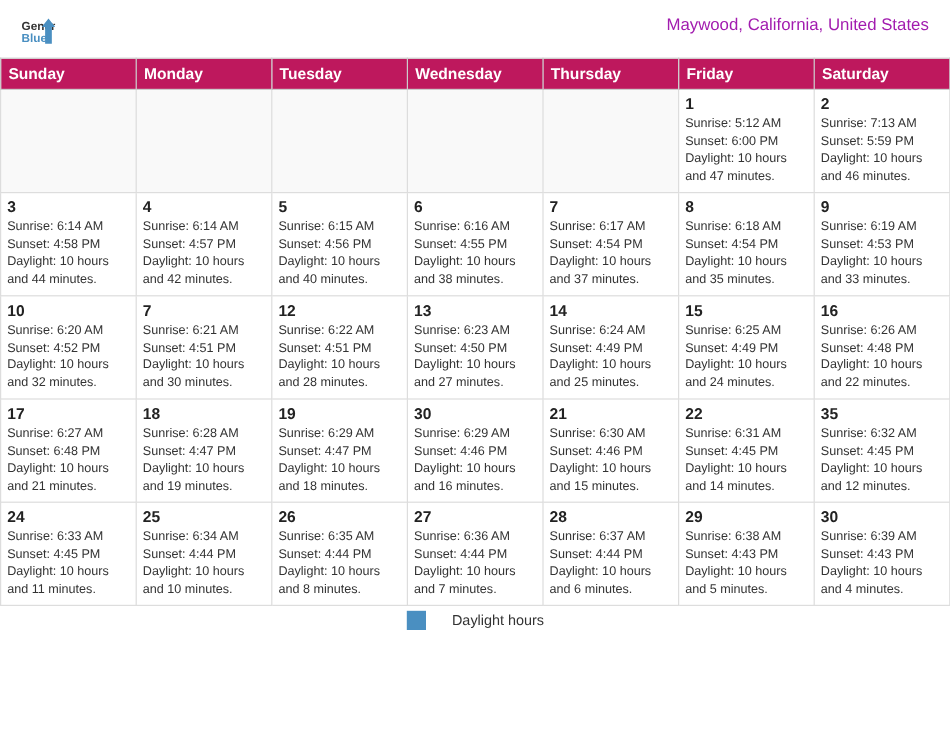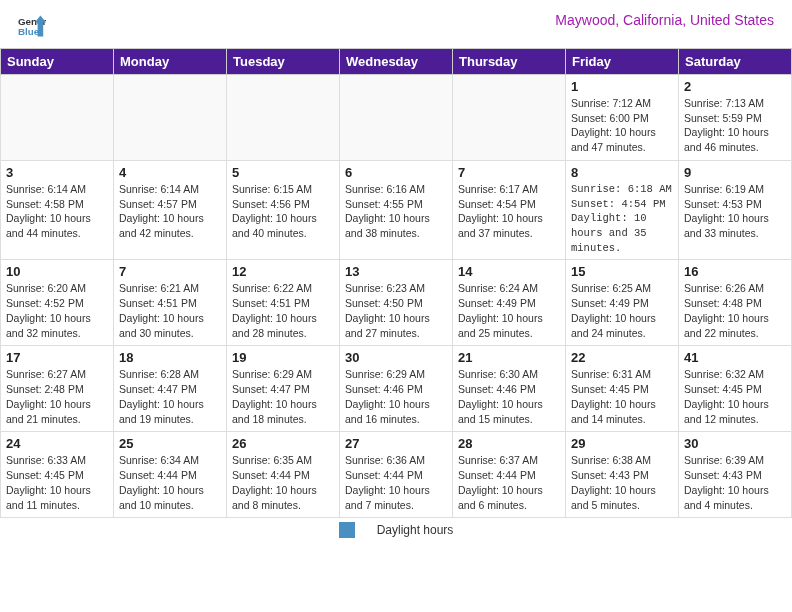--- a/index.html
+++ b/index.html
@@ -37,21 +37,21 @@
     .location {
       font-size: 14px;
       color: #a21caf;
     }
     .calendar {
       width: 100%;
       border-collapse: collapse;
       table-layout: fixed;
     }
     .calendar th {
-      background: #4c1d95;
+      background: #be185d;
       color: #fff;
       font-size: 13px;
       font-weight: bold;
       padding: 5px 6px;
       text-align: left;
       border: 1px solid #ccc;
     }
     .calendar td {
       border: 1px solid #ddd;
       vertical-align: top;
@@ -123,21 +123,21 @@
   </thead>
   <tbody id="calendar-body">
   <tr>
         <td class="empty"></td>
         <td class="empty"></td>
         <td class="empty"></td>
         <td class="empty"></td>
         <td class="empty"></td>
         <td>
           <div class="day-num">1</div>
-          <div class="day-info" style="white-space: pre-line;">Sunrise: 7:12 AM
+          <div class="day-info" style="white-space: pre-line;">Sunrise: 5:12 AM
 Sunset: 6:00 PM
 Daylight: 10 hours and 47 minutes.</div>
         </td>
         <td>
           <div class="day-num">2</div>
           <div class="day-info" style="white-space: pre-line;">Sunrise: 7:13 AM
 Sunset: 5:59 PM
 Daylight: 10 hours and 46 minutes.</div>
         </td>
       </tr>
@@ -167,21 +167,21 @@
 Daylight: 10 hours and 38 minutes.</div>
         </td>
         <td>
           <div class="day-num">7</div>
           <div class="day-info" style="white-space: pre-line;">Sunrise: 6:17 AM
 Sunset: 4:54 PM
 Daylight: 10 hours and 37 minutes.</div>
         </td>
         <td>
           <div class="day-num">8</div>
-          <div class="day-info" style="white-space: pre-line; font-family: Liberation Mono, monospace;">Sunrise: 6:18 AM
+          <div class="day-info" style="white-space: pre-line;">Sunrise: 6:18 AM
 Sunset: 4:54 PM
 Daylight: 10 hours and 35 minutes.</div>
         </td>
         <td>
           <div class="day-num">9</div>
           <div class="day-info" style="white-space: pre-line;">Sunrise: 6:19 AM
 Sunset: 4:53 PM
 Daylight: 10 hours and 33 minutes.</div>
         </td>
       </tr>
@@ -226,21 +226,21 @@
           <div class="day-num">16</div>
           <div class="day-info" style="white-space: pre-line;">Sunrise: 6:26 AM
 Sunset: 4:48 PM
 Daylight: 10 hours and 22 minutes.</div>
         </td>
       </tr>
       <tr>
         <td>
           <div class="day-num">17</div>
           <div class="day-info" style="white-space: pre-line;">Sunrise: 6:27 AM
-Sunset: 2:48 PM
+Sunset: 6:48 PM
 Daylight: 10 hours and 21 minutes.</div>
         </td>
         <td>
           <div class="day-num">18</div>
           <div class="day-info" style="white-space: pre-line;">Sunrise: 6:28 AM
 Sunset: 4:47 PM
 Daylight: 10 hours and 19 minutes.</div>
         </td>
         <td>
           <div class="day-num">19</div>
@@ -260,21 +260,21 @@
 Sunset: 4:46 PM
 Daylight: 10 hours and 15 minutes.</div>
         </td>
         <td>
           <div class="day-num">22</div>
           <div class="day-info" style="white-space: pre-line;">Sunrise: 6:31 AM
 Sunset: 4:45 PM
 Daylight: 10 hours and 14 minutes.</div>
         </td>
         <td>
-          <div class="day-num">41</div>
+          <div class="day-num">35</div>
           <div class="day-info" style="white-space: pre-line;">Sunrise: 6:32 AM
 Sunset: 4:45 PM
 Daylight: 10 hours and 12 minutes.</div>
         </td>
       </tr>
       <tr>
         <td>
           <div class="day-num">24</div>
           <div class="day-info" style="white-space: pre-line;">Sunrise: 6:33 AM
 Sunset: 4:45 PM

